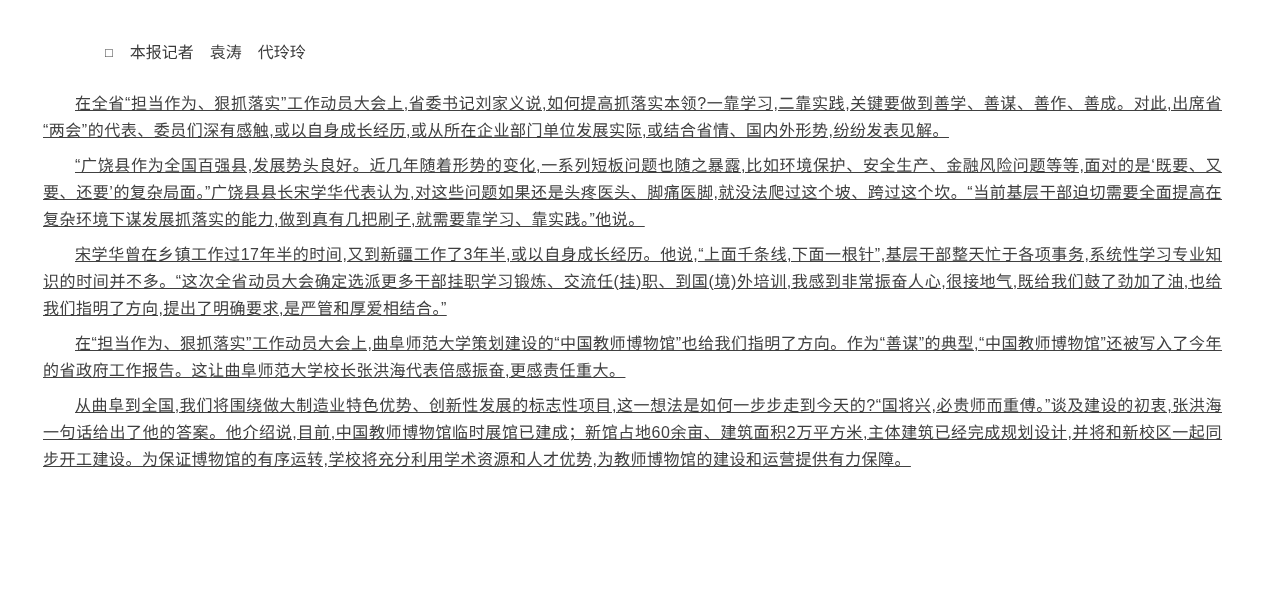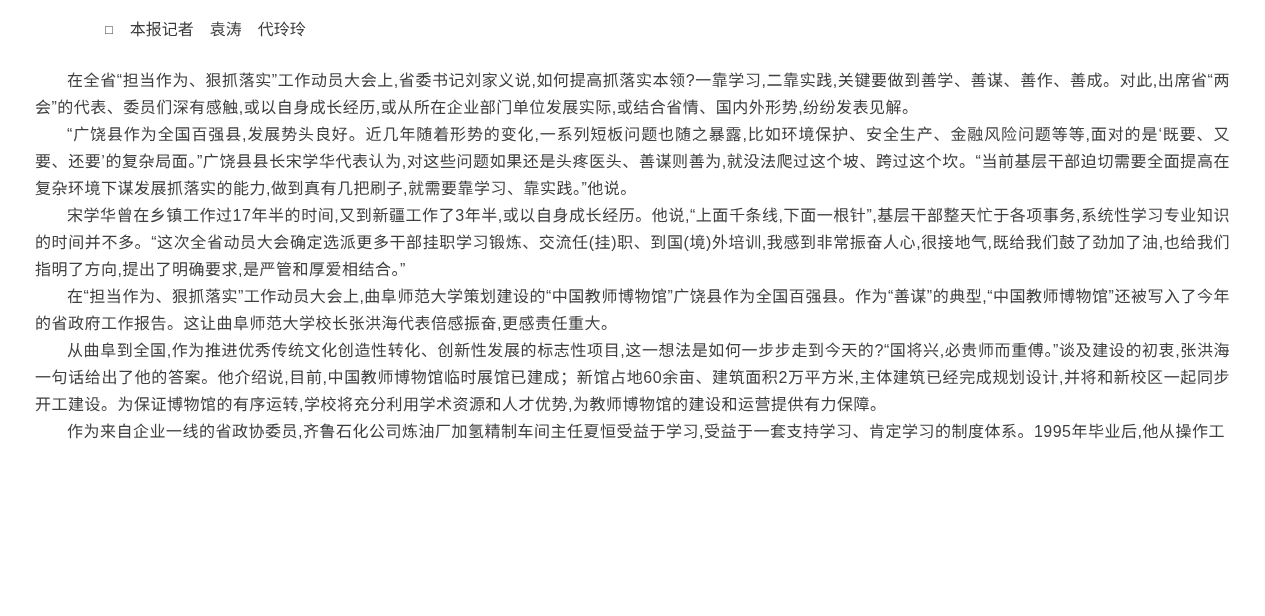--- a/index.html
+++ b/index.html
@@ -9,52 +9,52 @@
   }
   body {
     width: 1265px;
     height: 616px;
     overflow: hidden;
     font-family: "Liberation Sans", sans-serif;
   }
   .article {
     box-sizing: border-box;
     width: 1265px;
-    padding: 16px 35px 0 35px;
+    padding: 39px 35px 0 35px;
     color: #404040;
     font-size: 16px;
     line-height: 27px;
   }
   .byline {
     padding-left: 70px;
     margin: 0 0 23px 0;
     white-space: pre;
     color: #3c3c3c;
   }
   .byline .marker {
     display: inline-block;
     margin-right: 17px;
     font-size: 13px;
     position: relative;
     top: -1px;
   }
   .para {
-    margin: 0;
+    margin: 8px;
     text-align: justify;
     text-justify: inter-ideograph;
     text-indent: 2em;
     word-break: break-all;
     letter-spacing: 0.5px;
+    text-decoration: underline;
   }
 </style>
 </head>
 <body>
 
 <div class="article">
   <div class="byline"><span class="marker">□</span><span>本报记者　袁涛　代玲玲</span></div>
 
   <p class="para">在全省“担当作为、狠抓落实”工作动员大会上,省委书记刘家义说,如何提高抓落实本领?一靠学习,二靠实践,关键要做到善学、善谋、善作、善成。对此,出席省“两会”的代表、委员们深有感触,或以自身成长经历,或从所在企业部门单位发展实际,或结合省情、国内外形势,纷纷发表见解。</p>
-  <p class="para">“广饶县作为全国百强县,发展势头良好。近几年随着形势的变化,一系列短板问题也随之暴露,比如环境保护、安全生产、金融风险问题等等,面对的是‘既要、又要、还要’的复杂局面。”广饶县县长宋学华代表认为,对这些问题如果还是头疼医头、善谋则善为,就没法爬过这个坡、跨过这个坎。“当前基层干部迫切需要全面提高在复杂环境下谋发展抓落实的能力,做到真有几把刷子,就需要靠学习、靠实践。”他说。</p>
+  <p class="para">“广饶县作为全国百强县,发展势头良好。近几年随着形势的变化,一系列短板问题也随之暴露,比如环境保护、安全生产、金融风险问题等等,面对的是‘既要、又要、还要’的复杂局面。”广饶县县长宋学华代表认为,对这些问题如果还是头疼医头、脚痛医脚,就没法爬过这个坡、跨过这个坎。“当前基层干部迫切需要全面提高在复杂环境下谋发展抓落实的能力,做到真有几把刷子,就需要靠学习、靠实践。”他说。</p>
   <p class="para">宋学华曾在乡镇工作过17年半的时间,又到新疆工作了3年半,或以自身成长经历。他说,“上面千条线,下面一根针”,基层干部整天忙于各项事务,系统性学习专业知识的时间并不多。“这次全省动员大会确定选派更多干部挂职学习锻炼、交流任(挂)职、到国(境)外培训,我感到非常振奋人心,很接地气,既给我们鼓了劲加了油,也给我们指明了方向,提出了明确要求,是严管和厚爱相结合。”</p>
-  <p class="para">在“担当作为、狠抓落实”工作动员大会上,曲阜师范大学策划建设的“中国教师博物馆”广饶县作为全国百强县。作为“善谋”的典型,“中国教师博物馆”还被写入了今年的省政府工作报告。这让曲阜师范大学校长张洪海代表倍感振奋,更感责任重大。</p>
-  <p class="para">从曲阜到全国,作为推进优秀传统文化创造性转化、创新性发展的标志性项目,这一想法是如何一步步走到今天的?“国将兴,必贵师而重傅。”谈及建设的初衷,张洪海一句话给出了他的答案。他介绍说,目前,中国教师博物馆临时展馆已建成；新馆占地60余亩、建筑面积2万平方米,主体建筑已经完成规划设计,并将和新校区一起同步开工建设。为保证博物馆的有序运转,学校将充分利用学术资源和人才优势,为教师博物馆的建设和运营提供有力保障。</p>
-  <p class="para">作为来自企业一线的省政协委员,齐鲁石化公司炼油厂加氢精制车间主任夏恒受益于学习,受益于一套支持学习、肯定学习的制度体系。1995年毕业后,他从操作工</p>
+  <p class="para">在“担当作为、狠抓落实”工作动员大会上,曲阜师范大学策划建设的“中国教师博物馆”也给我们指明了方向。作为“善谋”的典型,“中国教师博物馆”还被写入了今年的省政府工作报告。这让曲阜师范大学校长张洪海代表倍感振奋,更感责任重大。</p>
+  <p class="para">从曲阜到全国,我们将围绕做大制造业特色优势、创新性发展的标志性项目,这一想法是如何一步步走到今天的?“国将兴,必贵师而重傅。”谈及建设的初衷,张洪海一句话给出了他的答案。他介绍说,目前,中国教师博物馆临时展馆已建成；新馆占地60余亩、建筑面积2万平方米,主体建筑已经完成规划设计,并将和新校区一起同步开工建设。为保证博物馆的有序运转,学校将充分利用学术资源和人才优势,为教师博物馆的建设和运营提供有力保障。</p>
 </div>
 
 </body></html>

